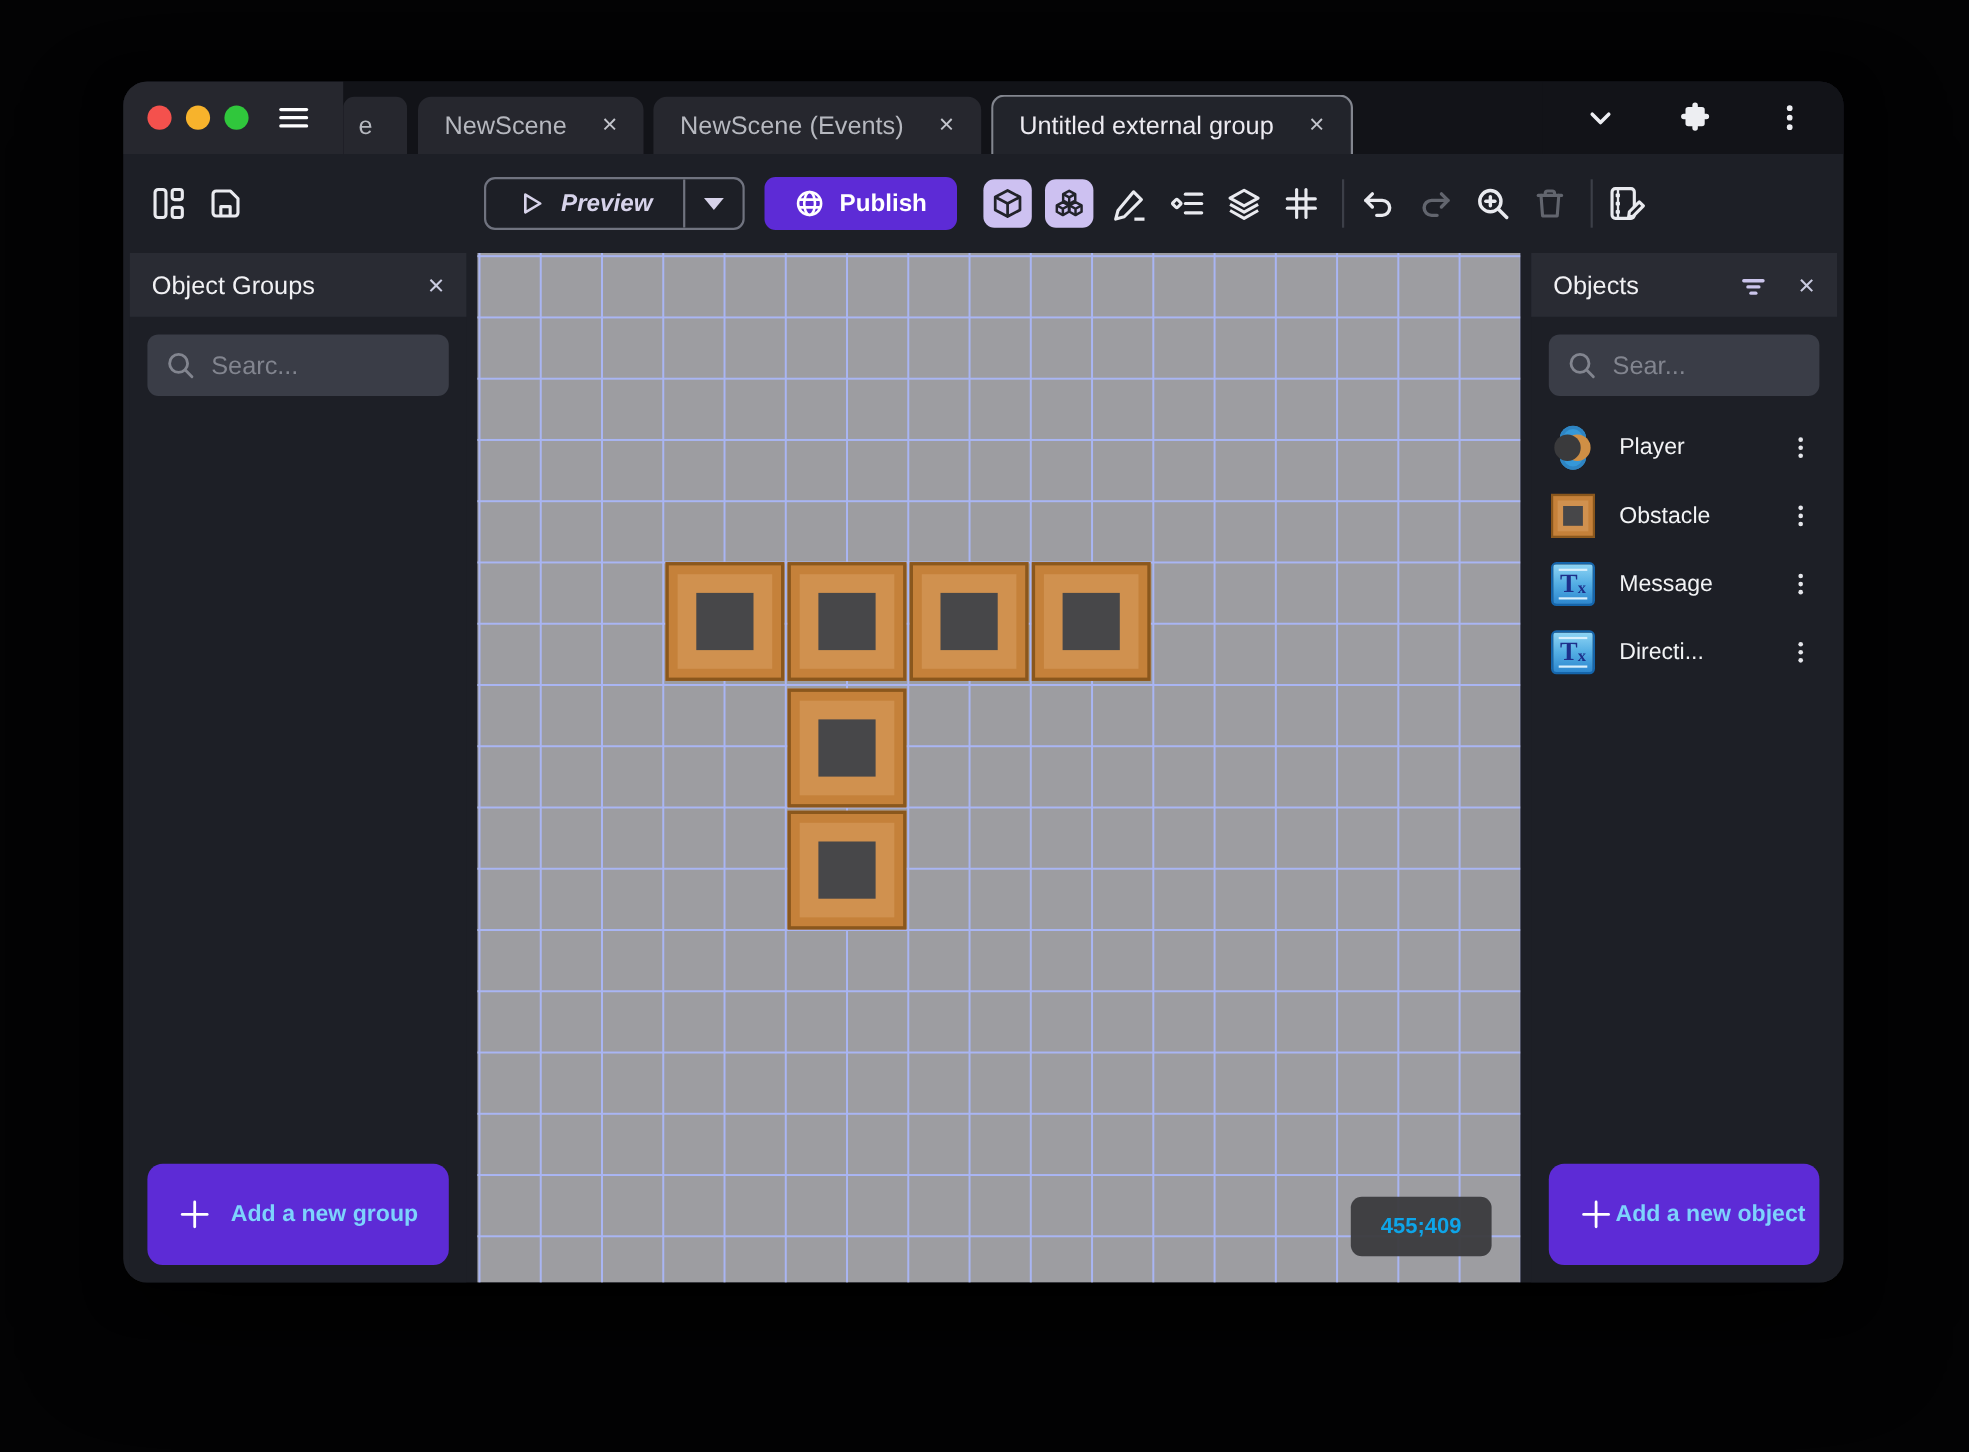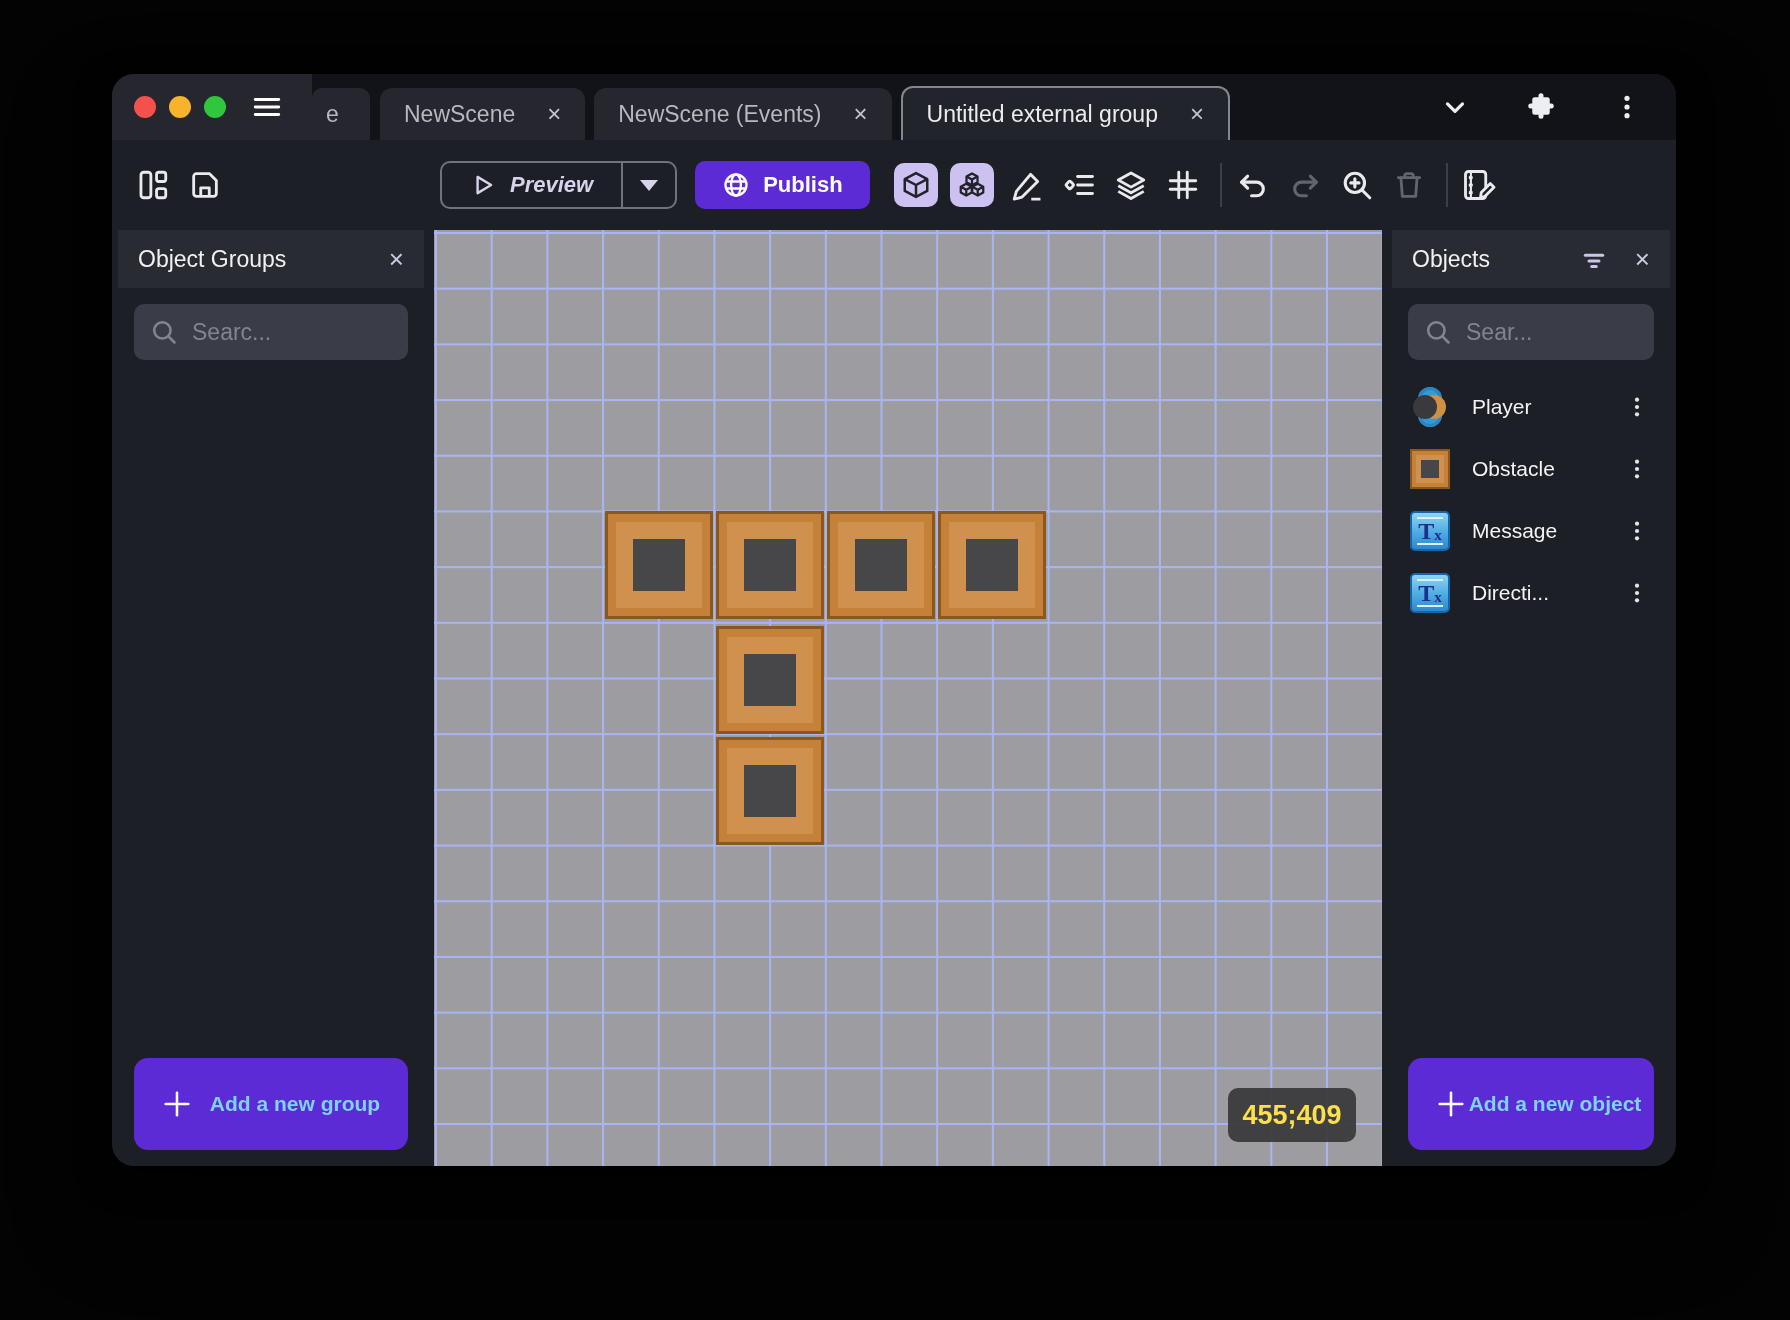--- a/index.html
+++ b/index.html
@@ -122,21 +122,21 @@
       linear-gradient(to bottom, #a9b5f3 2px, transparent 2px);
     background-size:55.7px 55.7px;
     background-position:1px 2px;
   }
   .block { position:absolute; width:108px; height:108px; background:#c5813a; border:3px solid #8a571d; }
   .block::before { content:""; position:absolute; inset:8px; background:#d0914f; }
   .block::after { content:""; position:absolute; left:50%; top:50%; width:52px; height:52px; transform:translate(-50%,-50%); background:#474749; }
   .coord-badge {
     position:absolute; right:26px; bottom:24px; min-width:128px; height:54px;
     background:rgba(60,60,63,.96); border-radius:10px; display:flex; align-items:center; justify-content:center;
-    color:#fde047; font-size:27px; font-weight:bold; padding:0 14px;
+    color:#0ea5e9; font-size:20px; font-weight:bold; padding:0 14px;
   }
 
   svg { display:block; }
 </style>
 </head>
 <body>
 
 <div class="stage">
   <div class="window">
 

